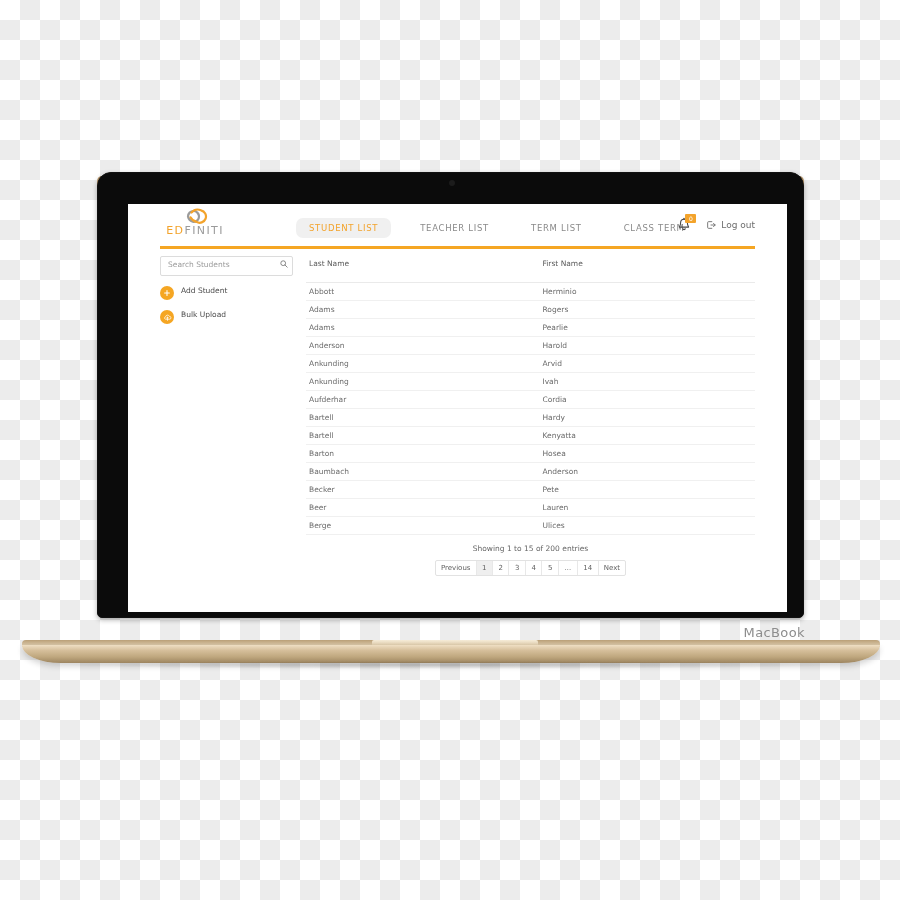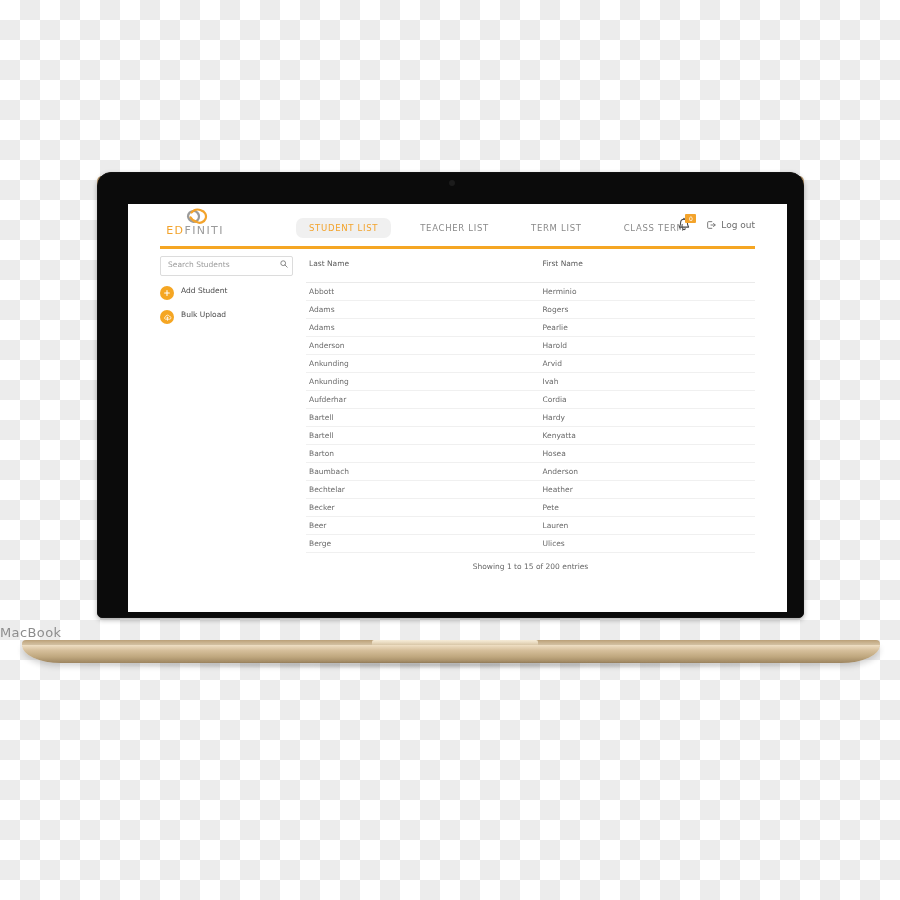--- a/index.html
+++ b/index.html
@@ -81,21 +81,21 @@
     height: 6px;
     border-radius: 50%;
     background: #1c1c1c;
   }
 
   .macbook-label {
     position: absolute;
     left: 0;
     top: 625px;
     width: 805px;
-    text-align: left;
+    text-align: right;
     color: #8d8d8d;
     font-size: 13px;
     letter-spacing: .4px;
     font-family: "DejaVu Sans", sans-serif;
   }
 
   
   .base {
     position: absolute;
     left: 22px;
@@ -498,40 +498,49 @@
               </tr>
               <tr>
                 <td class="c-last">Barton</td>
                 <td>Hosea</td>
               </tr>
               <tr>
                 <td class="c-last">Baumbach</td>
                 <td>Anderson</td>
               </tr>
               <tr>
-                <td class="c-last">Bechtelar</td>
-                <td>Heather</td>
-              </tr>
-              <tr>
                 <td class="c-last">Becker</td>
                 <td>Pete</td>
               </tr>
               <tr>
                 <td class="c-last">Beer</td>
                 <td>Lauren</td>
               </tr>
               <tr>
                 <td class="c-last">Berge</td>
                 <td>Ulices</td>
               </tr>
             </tbody>
         </table>
 
         <div class="table-info">Showing 1 to 15 of 200 entries</div>
 
+        <div class="pagination">
+          <div class="pager" id="pager">
+              <span>Previous</span>
+              <span class="num active">1</span>
+              <span class="num">2</span>
+              <span class="num">3</span>
+              <span class="num">4</span>
+              <span class="num">5</span>
+              <span class="num">…</span>
+              <span class="num">14</span>
+              <span>Next</span>
+            </div>
+        </div>
       </div>
 
     </div>
   </div>
 
   <div class="base-top"></div>
   <div class="hinge-notch"></div>
   <div class="base"></div>
   <div class="base-shadow"></div>
 

